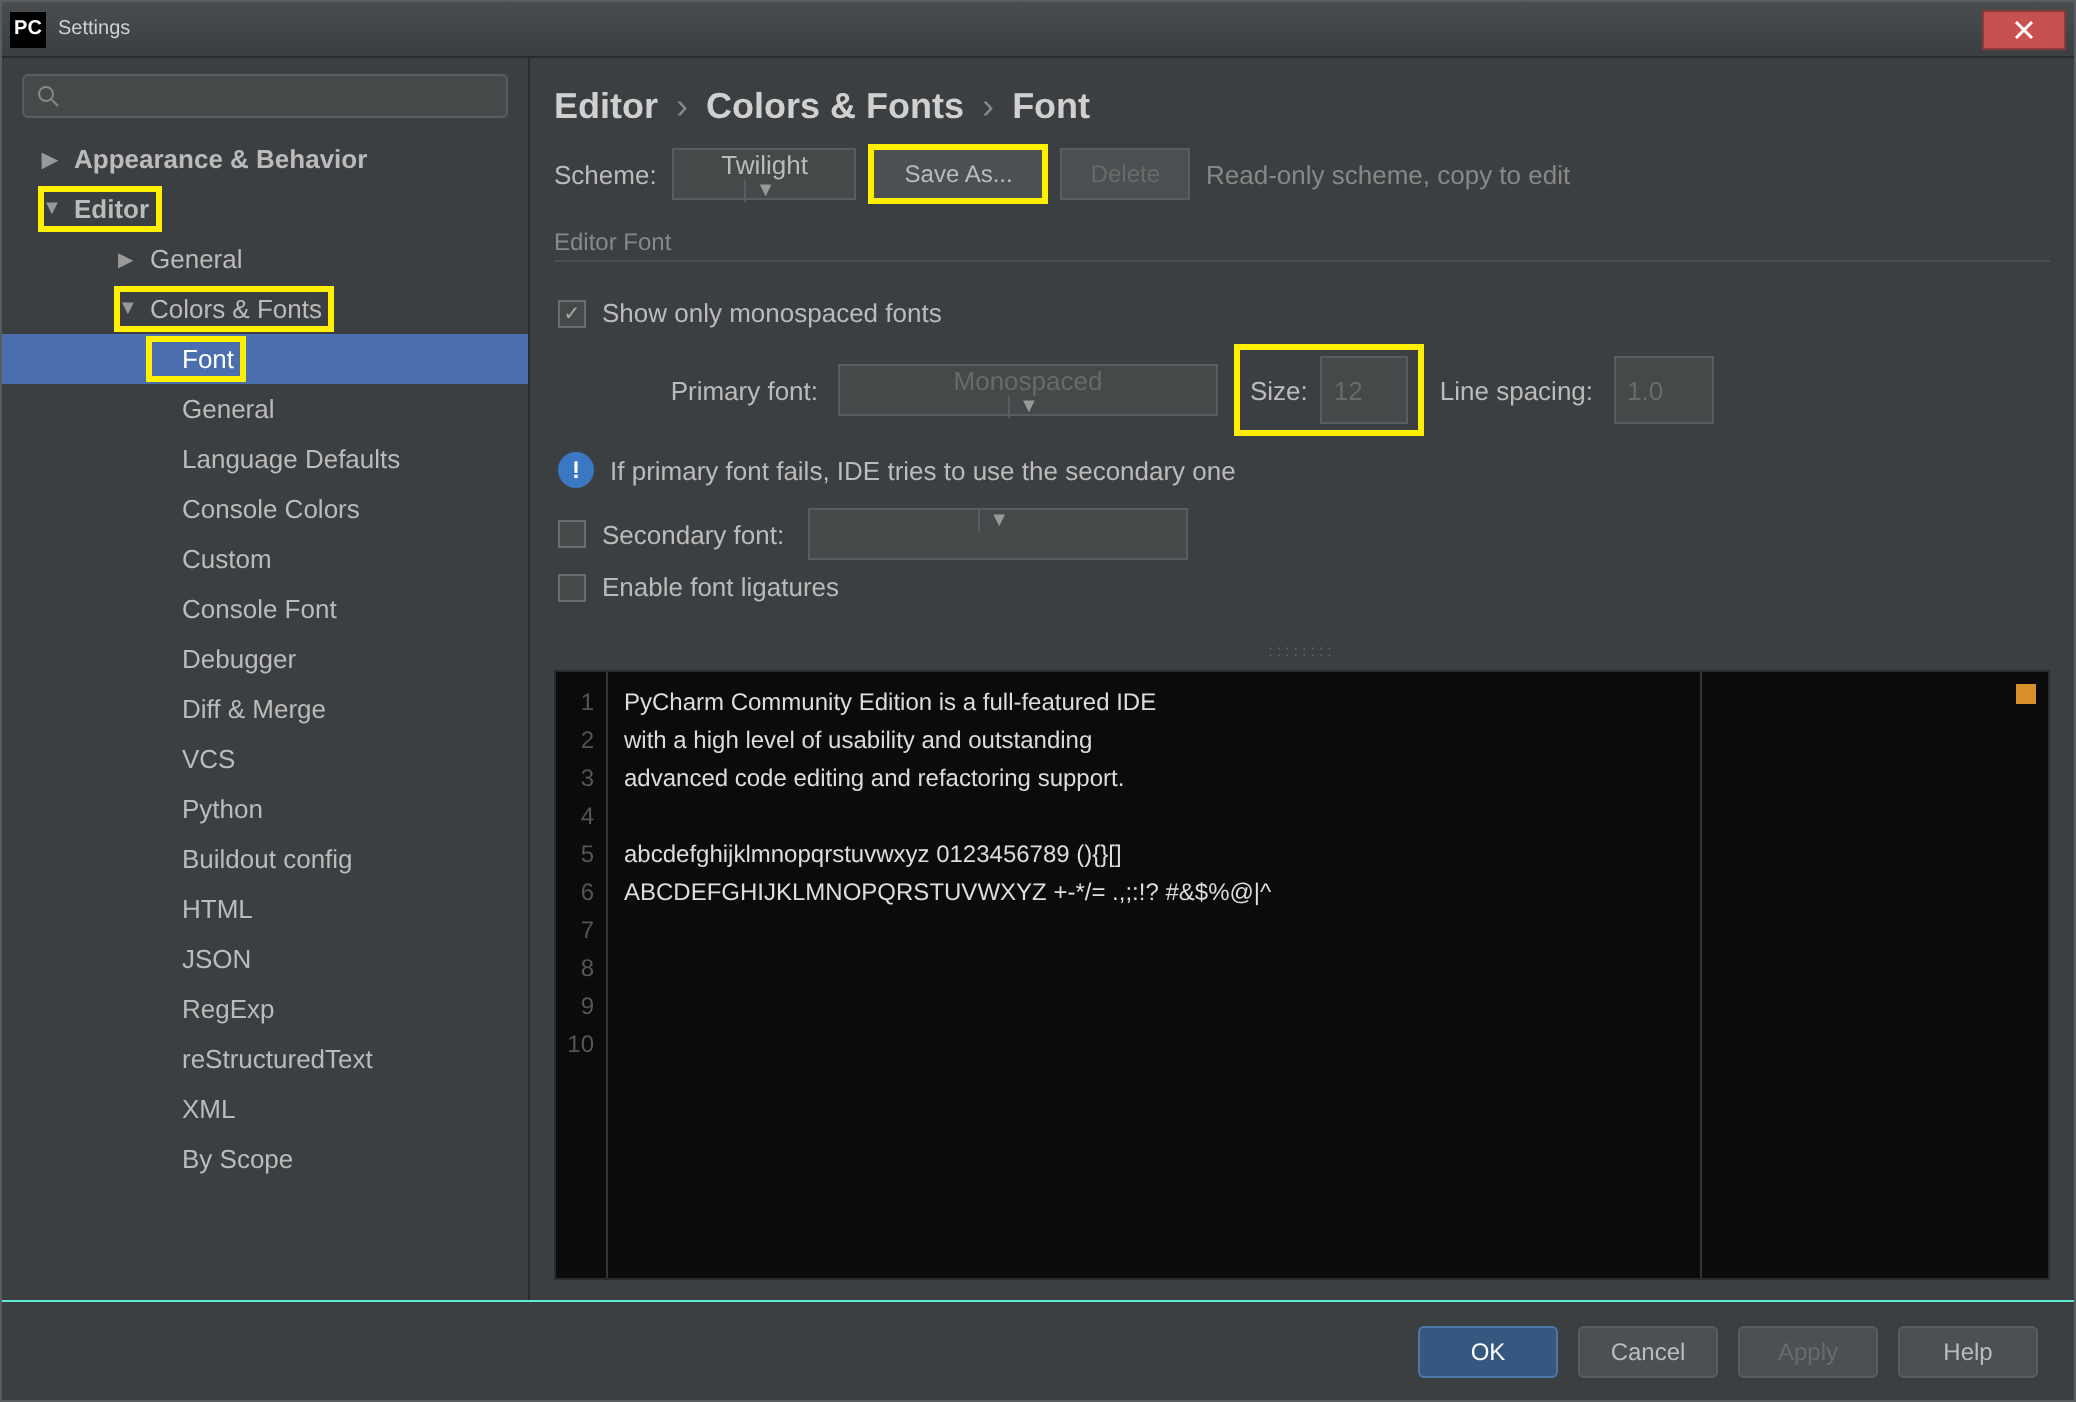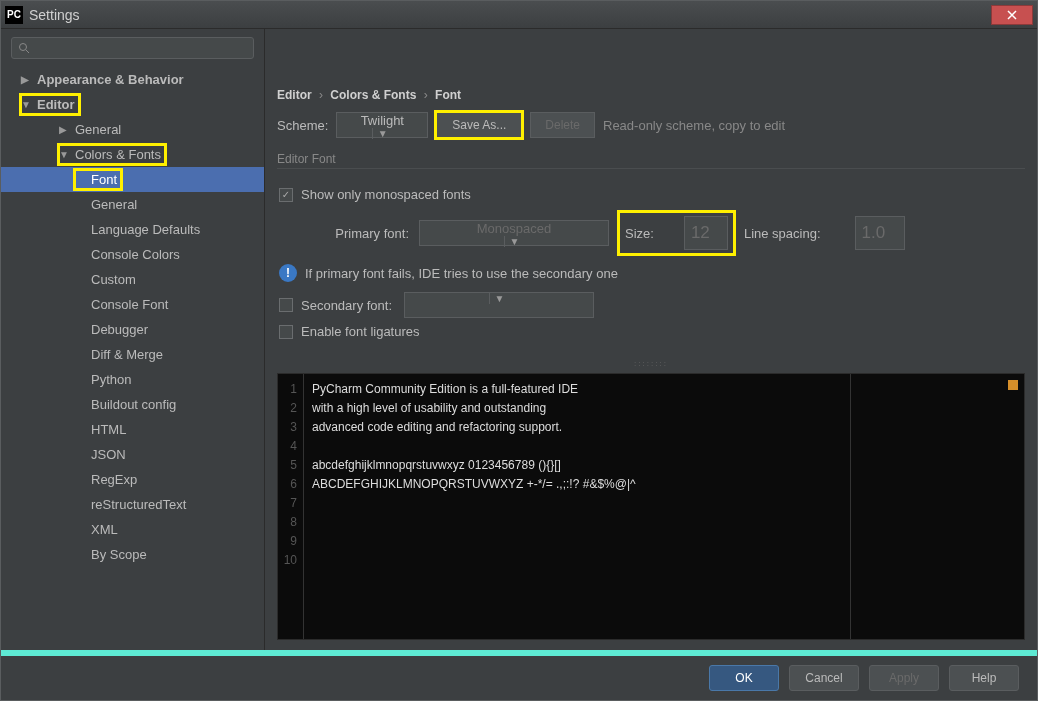--- a/index.html
+++ b/index.html
@@ -1,66 +1,66 @@
 <!DOCTYPE html>
 <html><head>
 <meta charset="utf-8">
 <style>
 * { margin: 0; padding: 0; box-sizing: border-box; font-family: "Segoe UI", Arial, sans-serif; }
 body { background: #3c3f41; color: #bbbbbb; width: 1038px; height: 701px; overflow: hidden; }
 .window { width: 1038px; height: 701px; border: 1px solid #5a5d5f; background: #3c3f41; display: flex; flex-direction: column; }
 .titlebar { height: 28px; background: linear-gradient(#4a4d4f, #3c3f41); display: flex; align-items: center; padding: 0 4px; border-bottom: 1px solid #2b2b2b; }
 .titlebar .icon-box { width: 18px; height: 18px; background: #000; color: #fff; font-size: 10px; display: flex; align-items: center; justify-content: center; font-weight: bold; margin-right: 6px; }
-.titlebar .title { font-size: 14px; color: #d0d0d0; flex: 1; }
+.titlebar .title { font-size: 10px; color: #d0d0d0; flex: 1; }
 .titlebar .close { width: 42px; height: 20px; background: #c75050; border: 1px solid #8b3a3a; display: flex; align-items: center; justify-content: center; color: #fff; font-size: 11px; }
 .body { flex: 1; display: flex; flex-direction: column; }
 .main-row { flex: 1; display: flex; overflow: hidden; }
 .sidebar { width: 264px; background: #3c3f41; border-right: 1px solid #2b2b2b; display: flex; flex-direction: column; }
 .search-row { padding: 8px 10px; }
 .search-box { display: flex; align-items: center; background: #45494a; border: 1px solid #5a5d5f; border-radius: 3px; padding: 3px 6px; }
 .search-box svg { flex-shrink: 0; }
 .search-box input { flex: 1; background: transparent; border: none; color: #bbb; font-size: 12px; margin-left: 4px; outline: none; }
 .tree { flex: 1; overflow-y: auto; font-size: 13px; }
 .tree-item { display: flex; align-items: center; height: 25px; cursor: pointer; padding-left: 8px; }
 .tree-item.l1 { padding-left: 20px; font-weight: bold; color: #bbbbbb; }
 .tree-item.l2 { padding-left: 40px; color: #bbbbbb; }
 .tree-item.l3 { padding-left: 58px; color: #bbbbbb; }
 .tree-item.l4 { padding-left: 74px; color: #bbbbbb; }
 .tree-item.selected { background: #4b6eaf; color: #fff; }
 .tree-arrow { width: 12px; display: inline-block; font-size: 10px; color: #999; }
 .hl-yellow { outline: 3px solid #fff000; outline-offset: -1px; }
 .content { flex: 1; display: flex; flex-direction: column; padding: 10px 12px 0 12px; overflow: hidden; }
-.breadcrumb { font-size: 12px; font-weight: bold; color: #d0d0d0; padding: 4px 0 10px 0; margin-top: 45px; }
+.breadcrumb { font-size: 18px; font-weight: bold; color: #d0d0d0; padding: 4px 0 10px 0; }
 .breadcrumb .sep { color: #888; margin: 0 4px; font-weight: normal; }
 .scheme-row { display: flex; align-items: center; gap: 8px; margin-bottom: 14px; font-size: 13px; }
 .combo { display: flex; align-items: center; background: #45494a; border: 1px solid #5a5d5f; height: 26px; flex-direction: column; }
 .combo .combo-text { padding: 0 8px; color: #bbb; font-size: 13px; }
 .combo .combo-arrow { width: 20px; text-align: center; border-left: 1px solid #5a5d5f; color: #999; font-size: 10px; }
 .btn { background: #4c5052; border: 1px solid #5a5d5f; color: #bbb; height: 26px; padding: 0 14px; font-size: 12px; display: flex; align-items: center; cursor: pointer; }
 .btn.disabled { color: #6a6a6a; }
 .readonly-note { color: #888; font-size: 13px; }
 .fieldset-label { color: #888; font-size: 12px; margin-bottom: 6px; border-bottom: 1px solid #4a4d4f; padding-bottom: 2px; }
 .pane { padding: 6px 2px; }
 .chk-row { display: flex; align-items: center; gap: 8px; margin: 6px 0; font-size: 13px; color: #bbb; }
 .chk { width: 14px; height: 14px; border: 1px solid #6a6d6f; background: #45494a; display: flex; align-items: center; justify-content: center; font-size: 10px; color: #999; }
 .chk.checked::after { content: "✓"; color: #aaa; }
 .font-row { display: flex; align-items: center; gap: 10px; margin: 10px 0; font-size: 13px; }
 .font-row .lbl { color: #bbb; text-align: right; }
-.txt-input { background: #45494a; border: 1px solid #5a5d5f; color: #bbb; height: 26px; padding: 16px 6px; font-size: 17px; margin-left: 24px; }
+.txt-input { background: #45494a; border: 1px solid #5a5d5f; color: #bbb; height: 26px; padding: 16px 6px; font-size: 13px; }
 .txt-input.disabled { color: #6a6a6a; }
 .info-row { display: flex; align-items: center; gap: 8px; font-size: 13px; color: #bbb; margin: 6px 0 10px 0; }
 .info-icon { width: 18px; height: 18px; border-radius: 50%; background: #3a78c4; color: #fff; font-weight: bold; font-size: 12px; display: flex; align-items: center; justify-content: center; }
 .preview { flex: 1; background: #0b0b0b; border: 1px solid #2b2b2b; margin-top: 8px; font-family: "Courier New", monospace; font-size: 12px; color: #ddd; display: flex; position: relative; overflow: hidden; }
 .gripper { height: 6px; margin-top: 8px; text-align: center; color: #666; font-size: 8px; letter-spacing: 2px; }
 .gutter { width: 26px; text-align: right; color: #555; padding: 6px 6px 0 0; border-right: 1px solid #333; }
 .code { padding: 6px 8px 0 8px; white-space: pre; line-height: 19px; }
 .gutter div { line-height: 19px; }
 .code-marker { position: absolute; top: 6px; right: 6px; width: 10px; height: 10px; background: #d68f2a; }
 .code-divider { position: absolute; top: 0; bottom: 0; left: 572px; width: 1px; background: #333; }
-.footer { height: 50px; border-top: 6px solid #5eead4; display: flex; align-items: center; justify-content: flex-end; gap: 10px; padding: 0 18px; }
+.footer { height: 50px; border-top: 1px solid #5eead4; display: flex; align-items: center; justify-content: flex-end; gap: 10px; padding: 0 18px; }
 .footer .btn { min-width: 70px; justify-content: center; border-radius: 3px; }
 .footer .btn.primary { background: #365880; border-color: #4a78a8; color: #fff; }
 .tree::-webkit-scrollbar, .content::-webkit-scrollbar { width: 10px; }
 .tree::-webkit-scrollbar-thumb { background: #5a5d5f; border-radius: 4px; }
 </style>
 </head>
 <body>
 
 <div class="window">
   <div class="titlebar">
@@ -149,20 +149,26 @@
             <div class="tree-item l4">
               <span style="display: inline-flex; align-items: center;">
                 <span class="tree-arrow"></span>
                 <span style="padding: 2px 4px;">Debugger</span>
               </span>
             </div>
             <div class="tree-item l4">
               <span style="display: inline-flex; align-items: center;">
                 <span class="tree-arrow"></span>
                 <span style="padding: 2px 4px;">Diff &amp; Merge</span>
+              </span>
+            </div>
+            <div class="tree-item l4">
+              <span style="display: inline-flex; align-items: center;">
+                <span class="tree-arrow"></span>
+                <span style="padding: 2px 4px;">VCS</span>
               </span>
             </div>
             <div class="tree-item l4">
               <span style="display: inline-flex; align-items: center;">
                 <span class="tree-arrow"></span>
                 <span style="padding: 2px 4px;">Python</span>
               </span>
             </div>
             <div class="tree-item l4">
               <span style="display: inline-flex; align-items: center;">

